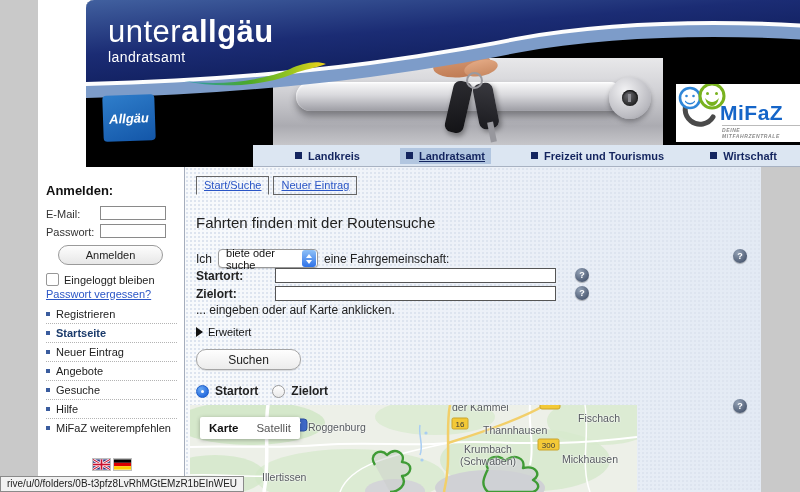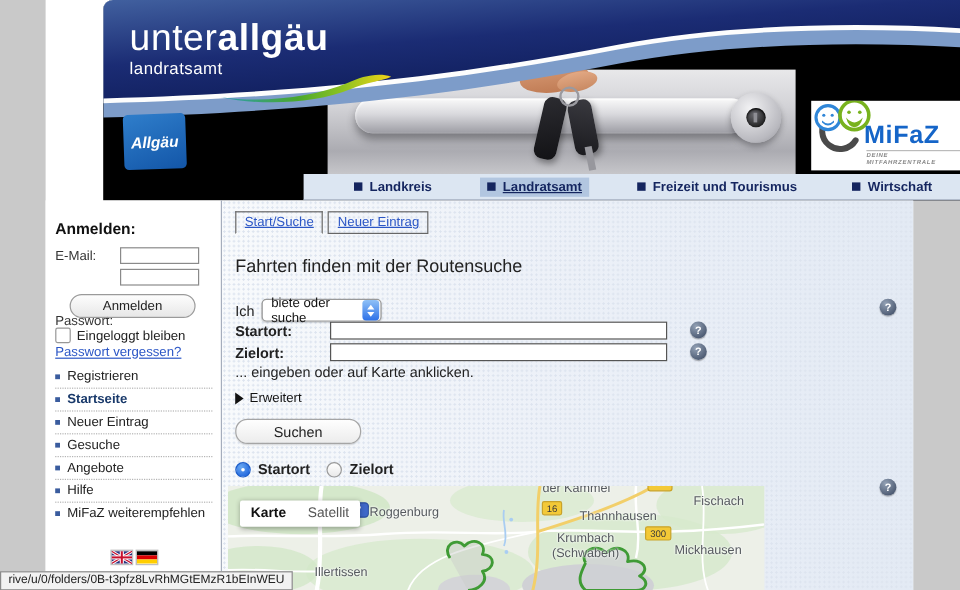--- a/index.html
+++ b/index.html
@@ -222,21 +222,21 @@
         <span class="nav-bullet"></span>
         <span>Wirtschaft</span>
       </div>
     </div>
   </div>
 
   <div class="sidebar">
     <div class="login-h">Anmelden:</div>
     <div class="f-label" style="top:41px;">E-Mail:</div>
     <input class="f-input" style="top: 39px;" value="">
-    <div class="f-label" style="top:59px;margin-top:36px;">Passwort:</div>
+    <div class="f-label" style="top:59px;">Passwort:</div>
     <input class="f-input" style="top: 57px;" type="password" value="">
     <div class="btn-pill">Anmelden</div>
     <div class="chk-row">
       <span class="chk"></span>
       <span>Eingeloggt bleiben</span>
     </div>
     <div class="forgot">Passwort vergessen?</div>
 
     <div class="menu">
       <div class="menu-item">
@@ -246,25 +246,25 @@
       <div class="menu-item current">
           <span class="menu-bullet"></span>
           <span class="lbl">Startseite</span>
         </div>
       <div class="menu-item">
           <span class="menu-bullet"></span>
           <span class="lbl">Neuer Eintrag</span>
         </div>
       <div class="menu-item">
           <span class="menu-bullet"></span>
+          <span class="lbl">Angebote</span>
+        </div>
+      <div class="menu-item">
+          <span class="menu-bullet"></span>
           <span class="lbl">Gesuche</span>
-        </div>
-      <div class="menu-item">
-          <span class="menu-bullet"></span>
-          <span class="lbl">Angebote</span>
         </div>
       <div class="menu-item">
           <span class="menu-bullet"></span>
           <span class="lbl">Hilfe</span>
         </div>
       <div class="menu-item">
           <span class="menu-bullet"></span>
           <span class="lbl">MiFaZ weiterempfehlen</span>
         </div>
     </div>
@@ -298,20 +298,21 @@
 
     <div class="mode-row">
       <span>Ich</span>
       <div class="select">
         <span>biete oder suche</span>
         <span class="stepper">
             <span class="tri-up"></span>
             <span class="tri-dn"></span>
           </span>
       </div>
+      <span>eine Fahrgemeinschaft:</span>
     </div>
     <div class="help" style="left:548px;top:82px;">?</div>
 
     <div class="fr-label" style="top:102px;">Startort:</div>
     <input class="fr-input" style="top: 101px;" value="">
     <div class="help" style="left:390px;top:101px;">?</div>
 
     <div class="fr-label" style="top:120px;">Zielort:</div>
     <input class="fr-input" style="top: 119px;" value="">
     <div class="help" style="left:390px;top:119px;">?</div>

